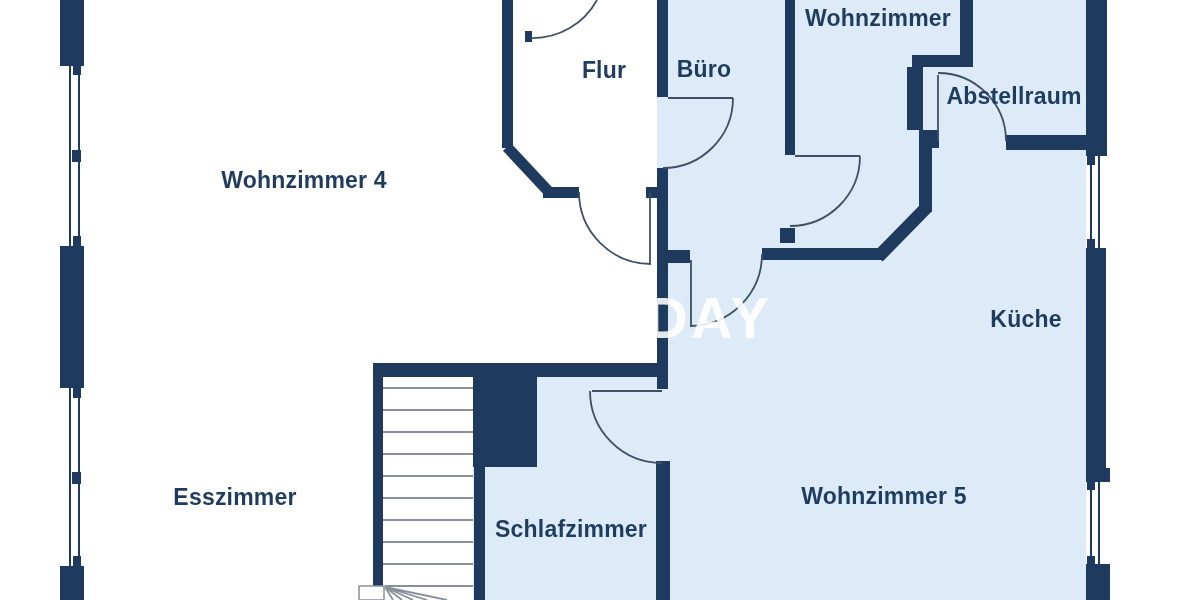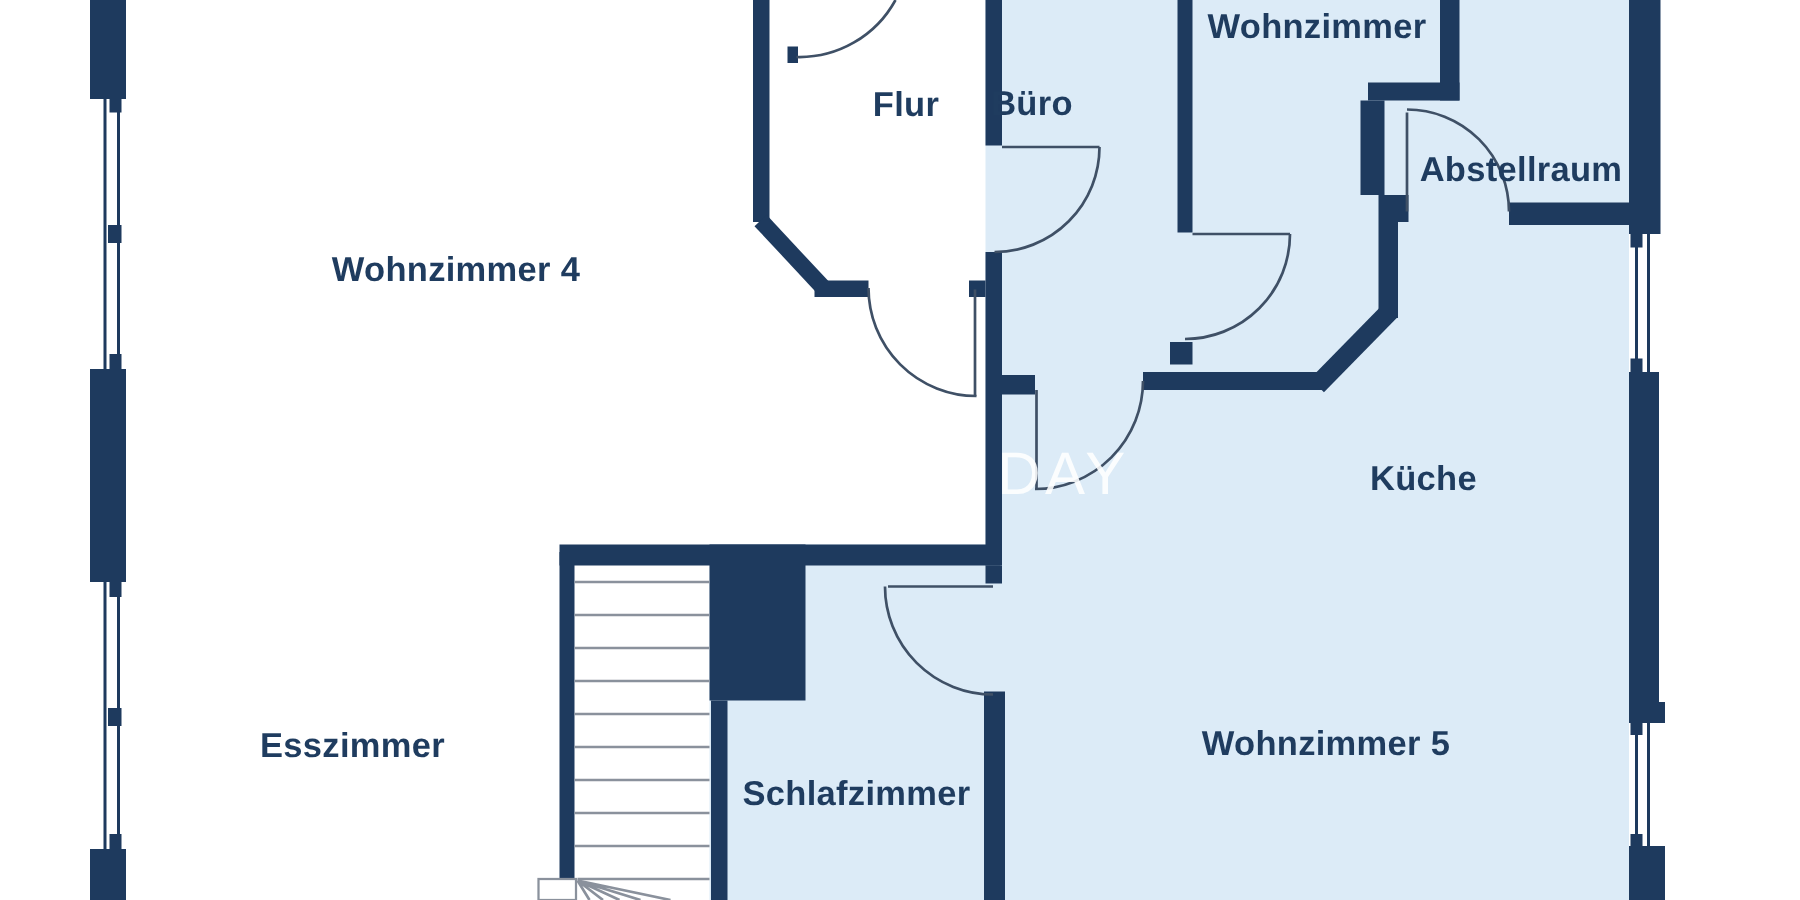--- a/index.html
+++ b/index.html
@@ -22,21 +22,21 @@
   .stairline{fill:none;stroke:var(--stair);stroke-width:1.8;}
   .winderbox{fill:var(--background);stroke:var(--stair);stroke-width:1.5;}
   .diagwall{fill:none;stroke:var(--wall);}
   .room-label{
     position:absolute;transform:translate(-50%,-50%);
     font-weight:700;font-size:23px;letter-spacing:.2px;
     color:var(--label);white-space:nowrap;pointer-events:none;
   }
   .watermark{
     position:absolute;transform:translate(-50%,-50%);
-    font-weight:400;font-size:40px;letter-spacing:3px;
+    font-weight:700;font-size:58px;letter-spacing:3px;
     color:var(--watermark);white-space:nowrap;pointer-events:none;
   }
 </style>
 </head>
 <body>
 
 <div class="stage">
 
   <svg class="plan-svg" width="1200" height="600" viewBox="0 0 1200 600">
 
@@ -150,24 +150,24 @@
       <path class="stairline" d="M383,388 H473 M383,410 H473 M383,432 H473 M383,454 H473 M383,476 H473
                M383,498 H473 M383,520 H473 M383,542 H473 M383,564 H473 M385,586 H473"></path>
       <rect class="winderbox" x="359" y="586" width="25" height="14"></rect>
       <path class="stairline" d="M385,587 L393,600 M385,587 L402,600 M385,587 L413,600 M385,587 L427,600 M385,587 L447,600"></path>
     </g>
   </svg>
 
   <div>
       <div class="room-label" style="left: 304px; top: 180px;">Wohnzimmer 4</div>
       <div class="room-label" style="left: 584px; top: 70px; margin-left: 20px;">Flur</div>
-      <div class="room-label" style="left: 688px; top: 69px;">Büro</div>
+      <div class="room-label" style="left: 704px; top: 69px;">Büro</div>
       <div class="room-label" style="left: 878px; top: 18px;">Wohnzimmer</div>
-      <div class="room-label" style="left: 1006px; top: 113px; padding-left: 16px;">Abstellraum</div>
-      <div class="room-label" style="left: 949px; top: 319px;">Küche</div>
+      <div class="room-label" style="left: 1006px; top: 96px; padding-left: 16px;">Abstellraum</div>
+      <div class="room-label" style="left: 1026px; top: 319px;">Küche</div>
       <div class="room-label" style="left: 884px; top: 496px;">Wohnzimmer 5</div>
       <div class="room-label" style="left: 235px; top: 497px;">Esszimmer</div>
       <div class="room-label" style="left: 571px; top: 529px;">Schlafzimmer</div>
     </div>
 
   <div class="watermark" style="left: 709px; top: 317px;">DAY</div>
 
 </div>
 
 </body></html>

